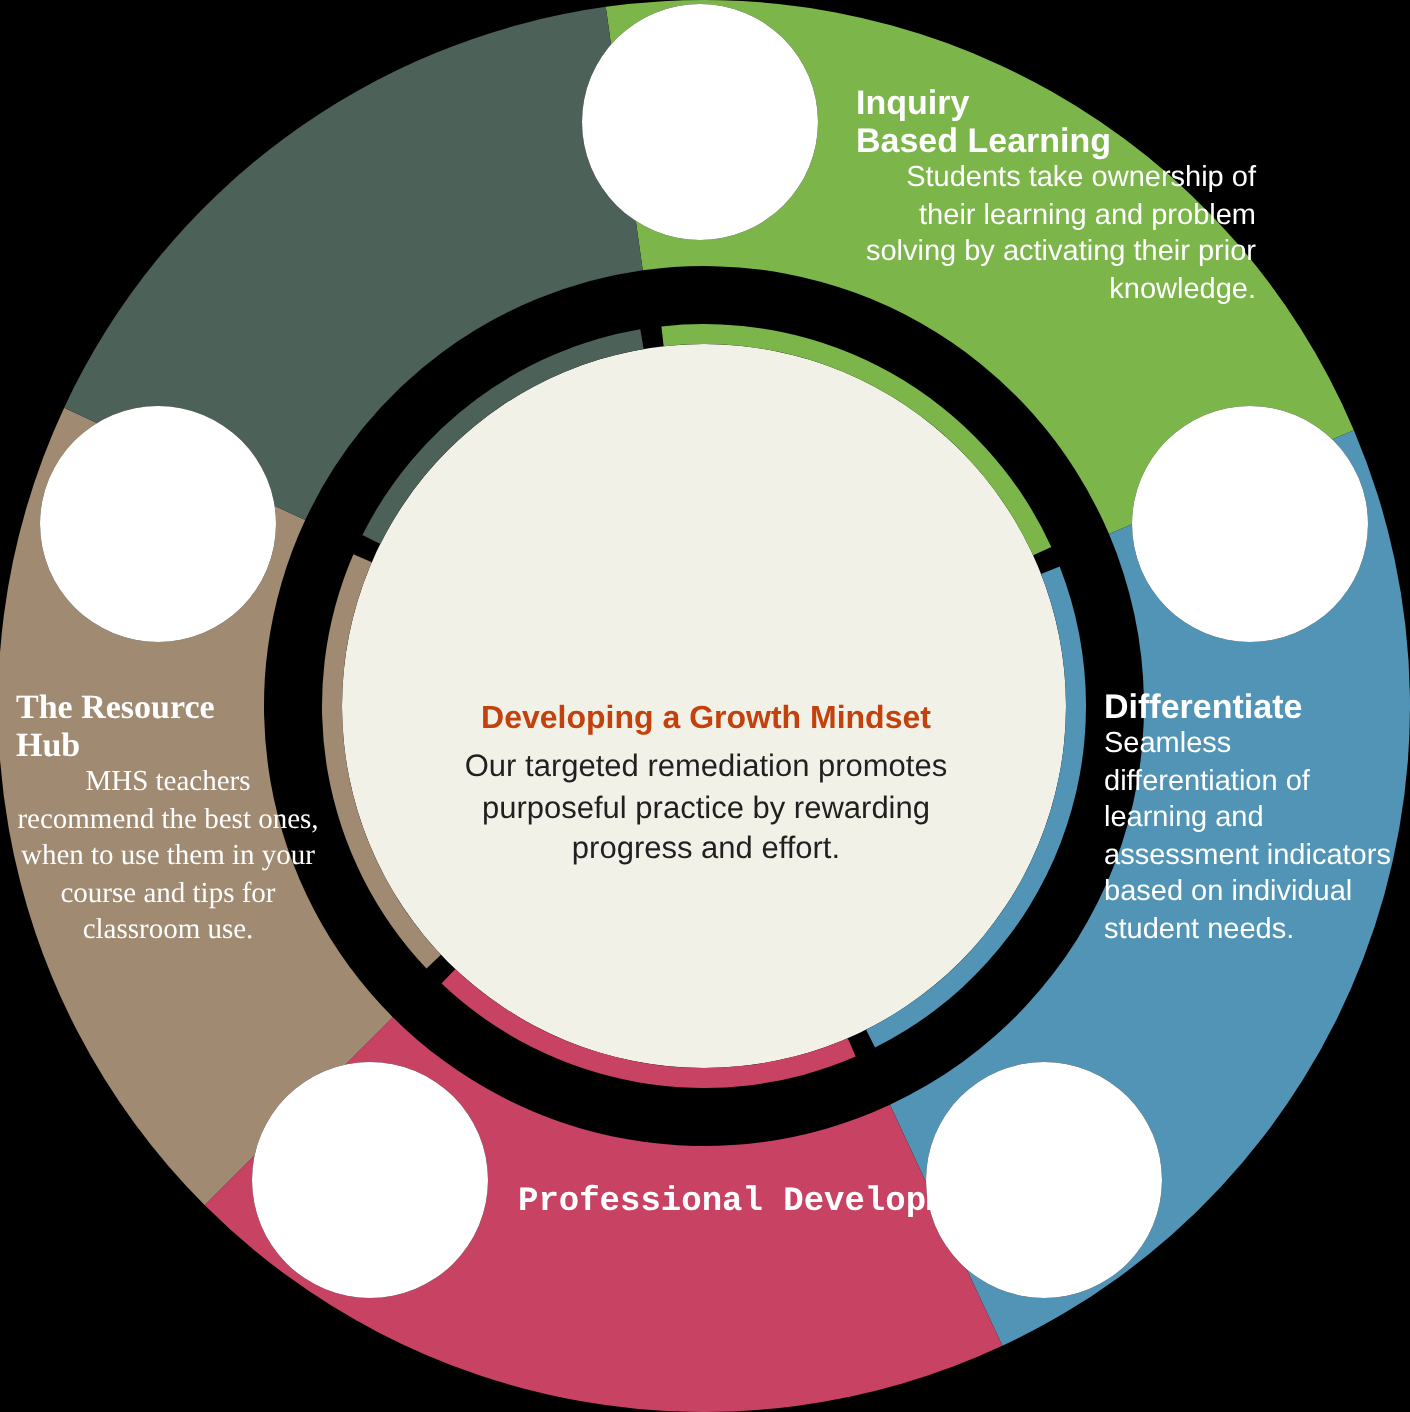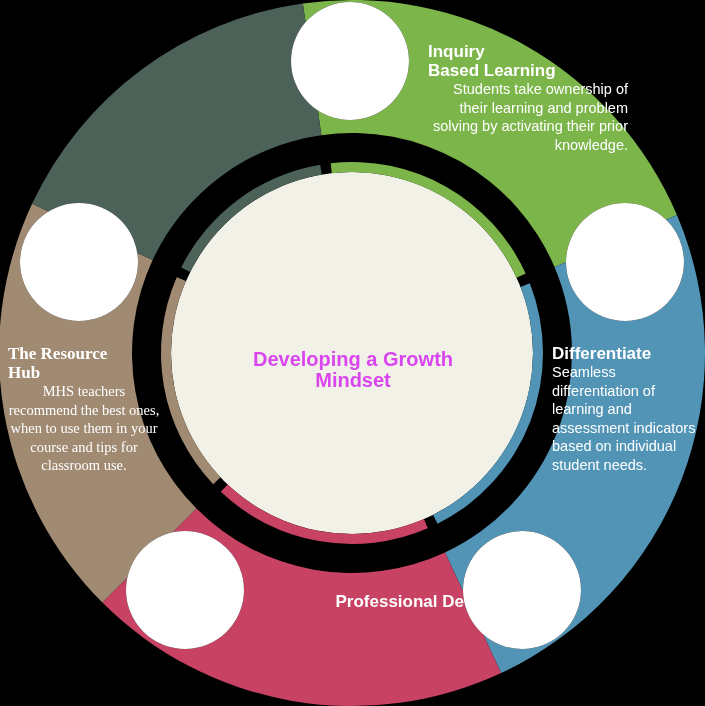--- a/index.html
+++ b/index.html
@@ -79,37 +79,38 @@
     top: 344px;
     width: 148px;
     text-align: left;
   }
 
   
   #text-profdev {
     left: 259px;
     top: 592px;
     width: 290px;
-    text-align: right;
+    text-align: left;
+    font-family: Liberation Mono, monospace;
   }
 
   
   #text-center {
     position: absolute;
     left: 213px;
     top: 349px;
     width: 280px;
     text-align: center;
     pointer-events: none;
   }
   #center-title {
     display: block;
-    color: #d946ef;
+    color: #c2410c;
     font-weight: bold;
-    font-size: 20px;
+    font-size: 16px;
     line-height: 21px;
     margin-bottom: 4px;
   }
   #center-body {
     display: block;
     color: #231f20;
     font-size: 15.5px;
     line-height: 20.5px;
   }
 </style>
@@ -175,15 +176,16 @@
     <span class="seg-title">Differentiate</span>
     <span class="seg-body">Seamless differentiation of learning and assessment indicators based on individual student needs.</span>
   </div>
 
   <div class="seg-text" id="text-profdev">
     <span class="seg-title">Professional Development</span>
   </div>
 
   <div id="text-center">
     <span id="center-title">Developing a Growth Mindset</span>
+    <span id="center-body">Our targeted remediation promotes purposeful practice by rewarding progress and effort.</span>
   </div>
 
 </div>
 
 </body></html>

